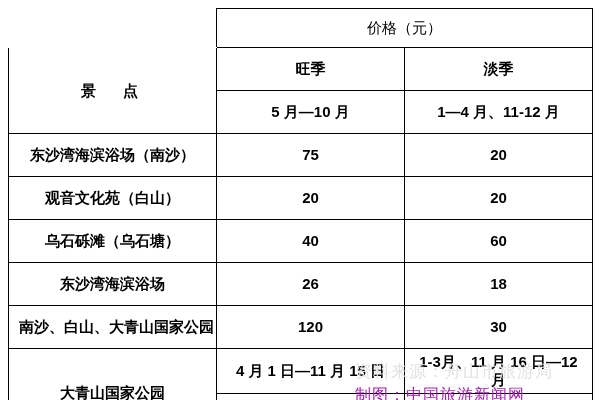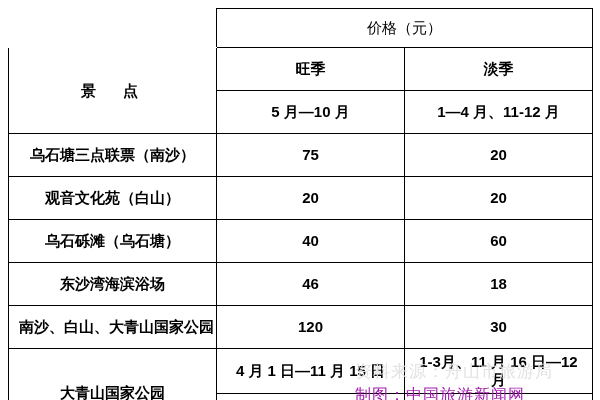--- a/index.html
+++ b/index.html
@@ -101,37 +101,37 @@
         <td rowspan="2" class="hdr-spot h-34">景　点</td>
         <td class="season h-34">旺季</td>
         <td class="season h-34">淡季</td>
       </tr>
       <tr>
         <td class="season h-34">5 月—10 月</td>
         <td class="season h-34">1—4 月、11-12 月</td>
       </tr>
 
       <tr>
-        <td class="row-name h-34">乌石塘三点联票（南沙）</td>
+        <td class="row-name h-34">东沙湾海滨浴场（南沙）</td>
         <td class="h-34">75</td>
         <td class="h-34">20</td>
       </tr>
       <tr>
         <td class="row-name h-34">观音文化苑（白山）</td>
         <td class="h-34">20</td>
         <td class="h-34">20</td>
       </tr>
       <tr>
         <td class="row-name h-34">乌石砾滩（乌石塘）</td>
         <td class="h-34">40</td>
         <td class="h-34">60</td>
       </tr>
       <tr>
         <td class="row-name h-34">东沙湾海滨浴场</td>
-        <td class="h-34">46</td>
+        <td class="h-34">26</td>
         <td class="h-34">18</td>
       </tr>
       <tr>
         <td class="row-name h-34">南沙、白山、大青山国家公园</td>
         <td class="h-34">120</td>
         <td class="h-34">30</td>
       </tr>
 
       <tr>
         <td rowspan="2" class="row-name h-34">大青山国家公园</td>

